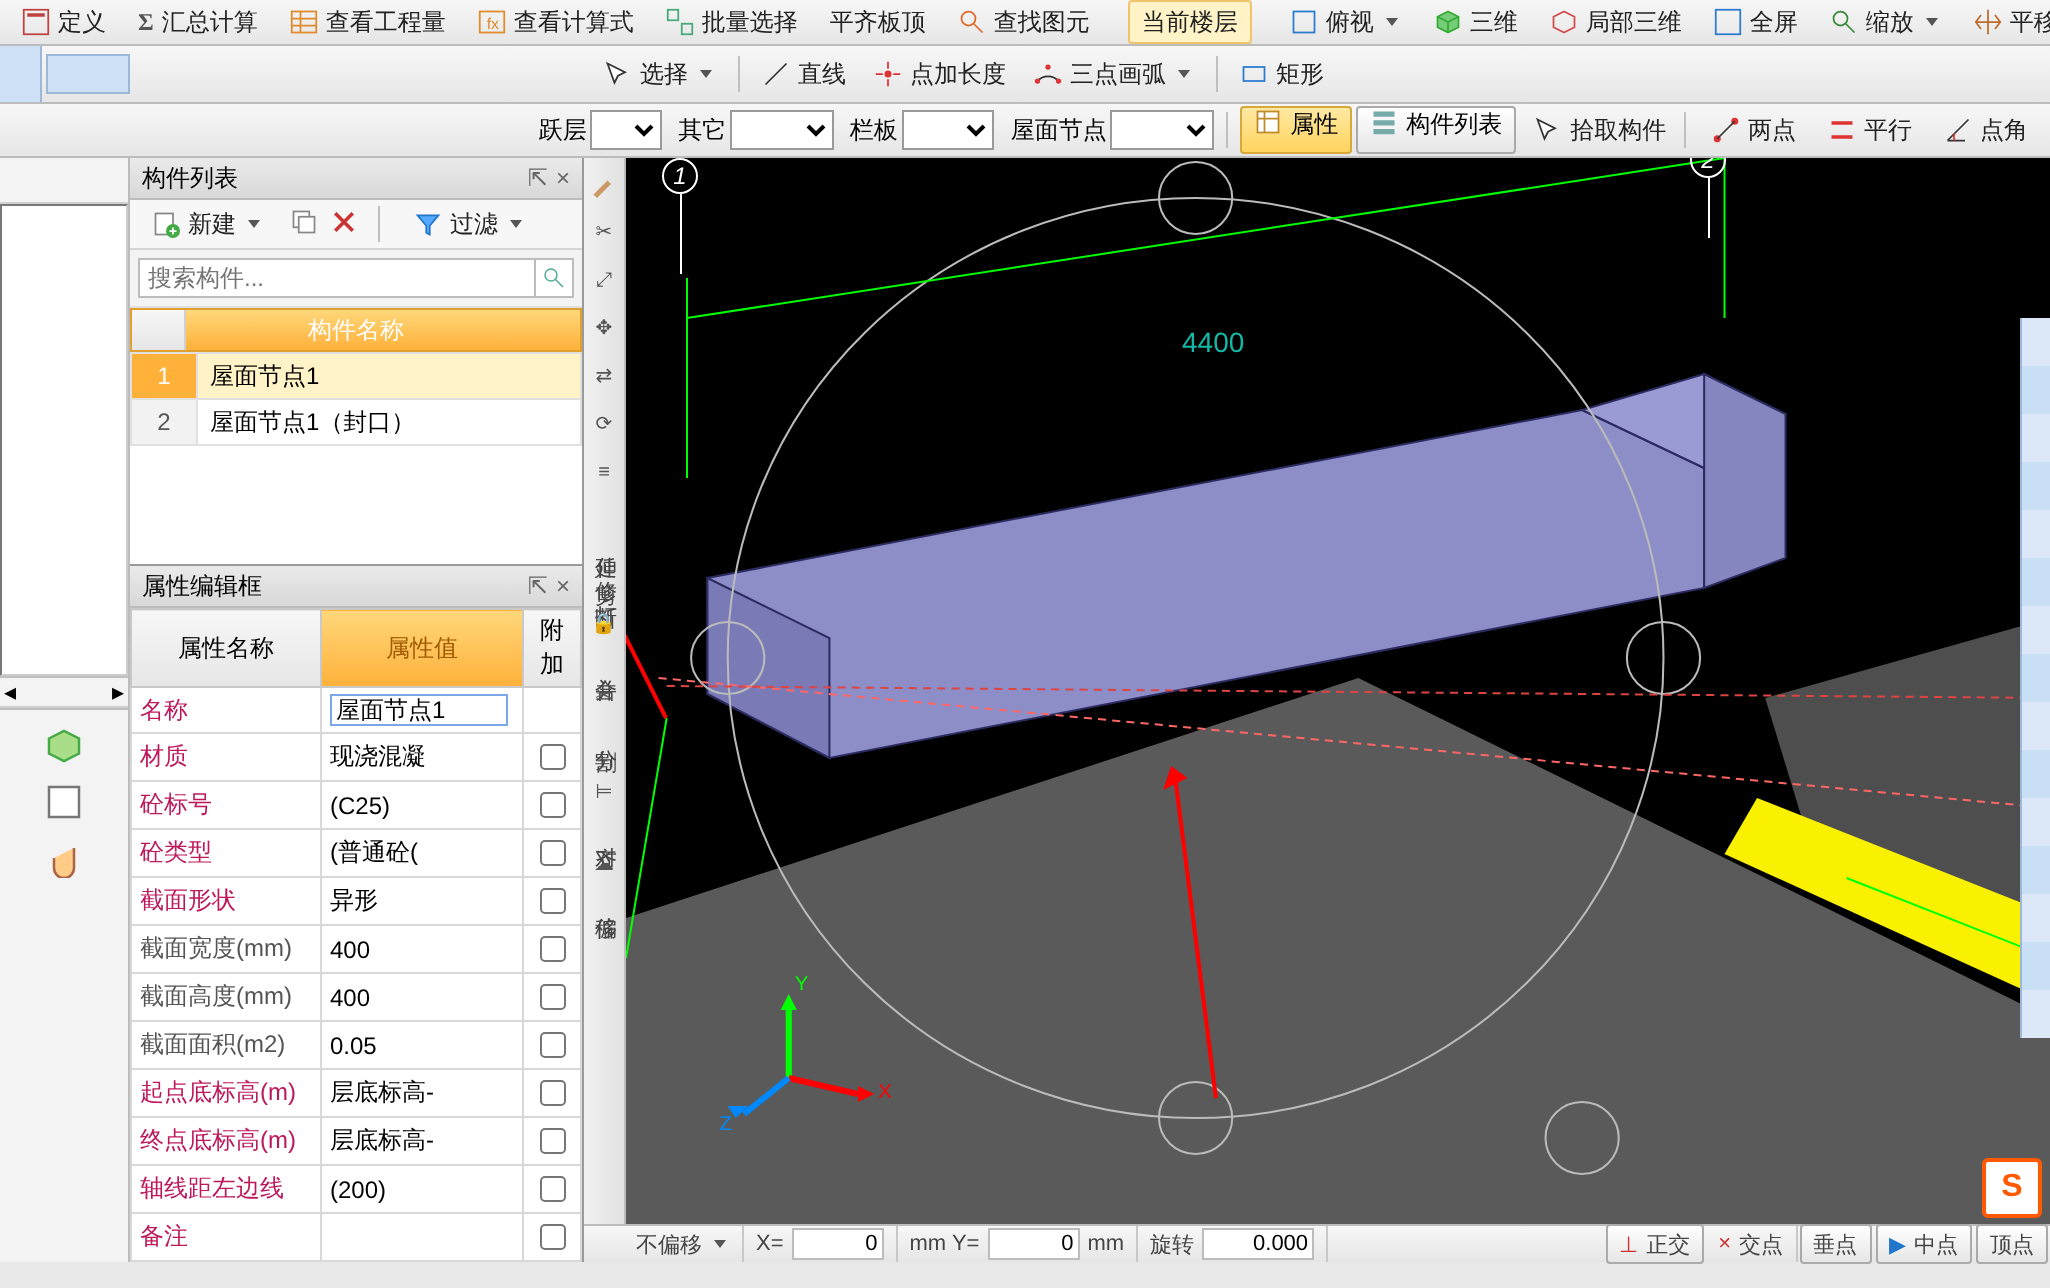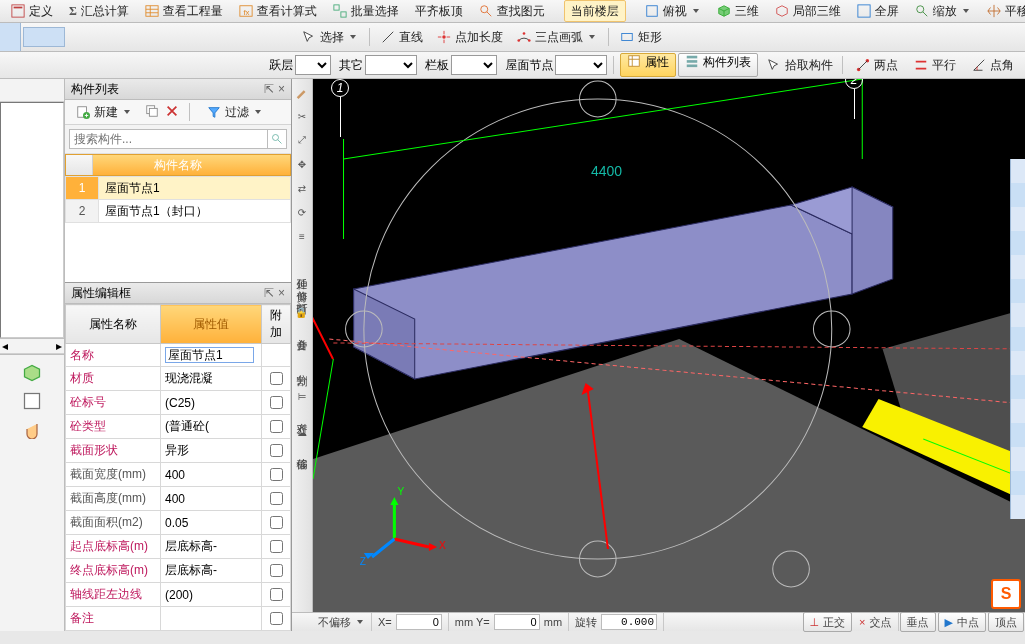--- a/index.html
+++ b/index.html
@@ -524,21 +524,21 @@
           <span>X=</span>
           <input value="0" style="">
         </div>
       <div class="seg">
           <span>mm Y=</span>
           <input value="0" style="">
           <span>mm</span>
         </div>
       <div class="seg">
           <span>旋转</span>
-          <input style="width: 50px; font-family: Liberation Mono, monospace;" value="0.000">
+          <input style="width: 50px;" value="0.000">
         </div>
       <div style="flex:1"></div>
       <div class="seg btn">
           <span style="color:#c33">⊥</span>
           <span>正交</span>
         </div>
       <div class="seg">
           <span style="color:#c33">×</span>
           <span>交点</span>
         </div>

